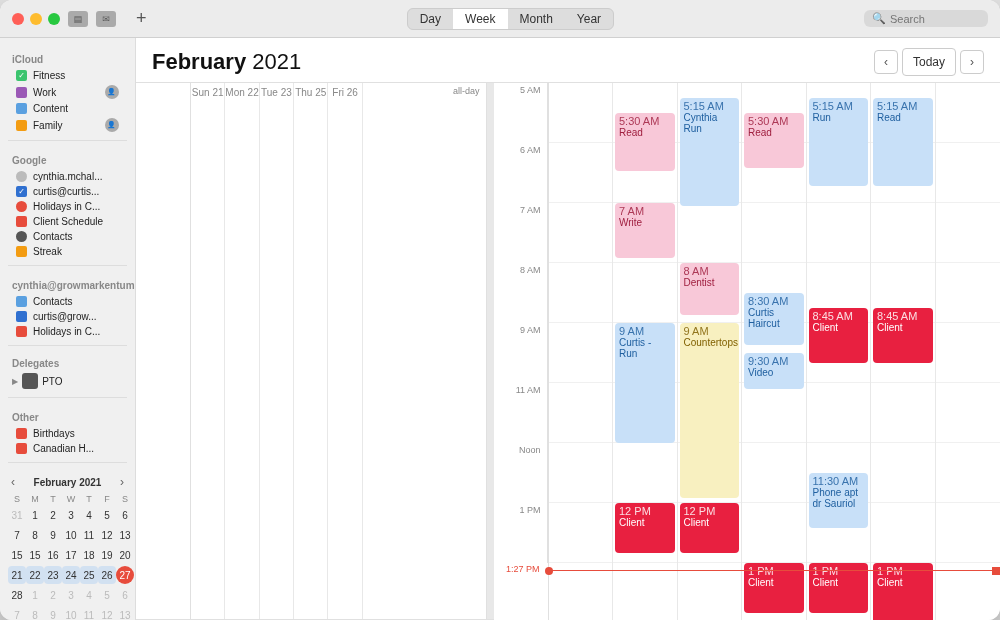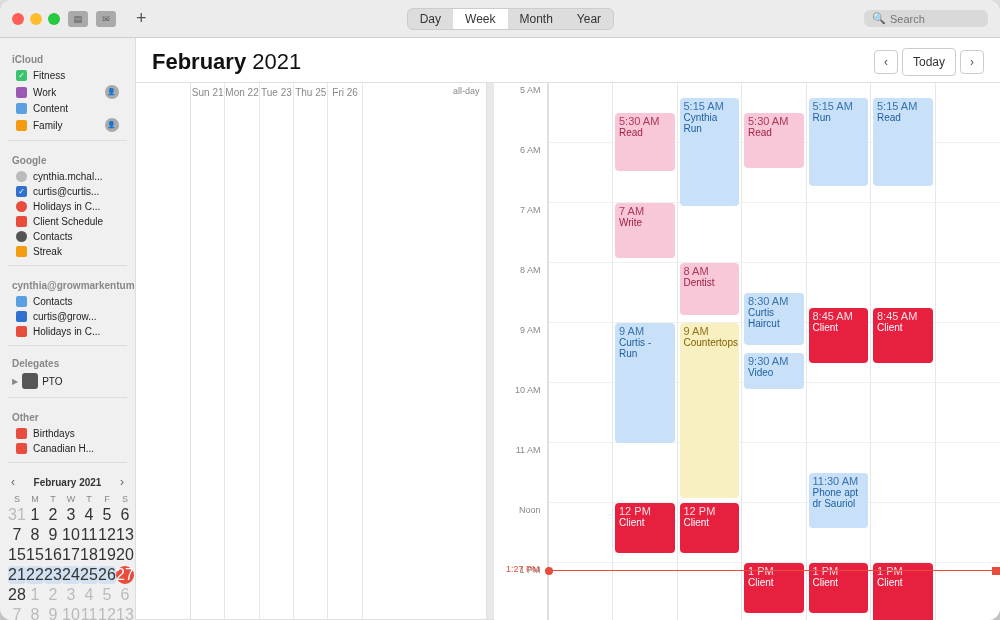--- a/index.html
+++ b/index.html
@@ -71,21 +71,21 @@
     .sidebar-item-avatar { width: 14px; height: 14px; border-radius: 50%; background: #aaa; font-size: 7px; display: flex; align-items: center; justify-content: center; color: white; margin-left: auto; }
     .sidebar-divider { height: 1px; background: #ddd; margin: 6px 8px; }
 
     
     .mini-cal { padding: 6px 8px; }
     .mini-cal-header { display: flex; align-items: center; justify-content: space-between; margin-bottom: 4px; }
     .mini-cal-title { font-size: 10px; font-weight: 600; color: #333; }
     .mini-cal-nav { font-size: 12px; color: #666; cursor: pointer; padding: 0 3px; }
     .mini-cal-grid { display: grid; grid-template-columns: repeat(7, 1fr); gap: 0; text-align: center; }
     .mini-cal-day-header { font-size: 9px; color: #888; padding: 1px 0; }
-    .mini-cal-day { font-size: 16px; color: #333; padding: 2px 1px; cursor: pointer; border-radius: 50%; width: 18px; height: 18px; display: flex; align-items: center; justify-content: center; margin: 1px auto; }
+    .mini-cal-day { font-size: 10px; color: #333; padding: 2px 1px; cursor: pointer; border-radius: 50%; width: 18px; height: 18px; display: flex; align-items: center; justify-content: center; margin: 1px auto; }
     .mini-cal-day.today { background: #e74c3c; color: white; border-radius: 50%; }
     .mini-cal-day.other-month { color: #bbb; }
     .mini-cal-day.selected-week { background: rgba(0,120,255,0.12); border-radius: 4px; }
 
     
     .calendar-area {
       flex: 1;
       display: flex;
       flex-direction: column;
       overflow: hidden;
@@ -443,21 +443,20 @@
 
         <div class="week-scroll">
           <div class="week-grid" style="height:780px;">
 
             <div style="display:flex;flex-direction:column;border-right:1px solid #e0e0e0;">
               <div class="time-label">5 AM</div>
               <div class="time-label">6 AM</div>
               <div class="time-label">7 AM</div>
               <div class="time-label">8 AM</div>
               <div class="time-label">9 AM</div>
-              <div class="time-label">10 AM</div>
               <div class="time-label">11 AM</div>
               <div class="time-label">Noon</div>
               <div class="time-label">1 PM</div>
 
             </div>
 
             <div style="position:relative;border-right:1px solid #e8e8e8;height:780px;">
               <div style="position:absolute;top:0;left:0;right:0;bottom:0;background:repeating-linear-gradient(180deg,transparent,transparent 59px,#f0f0f0 59px,#f0f0f0 60px);"></div>
             </div>
 

